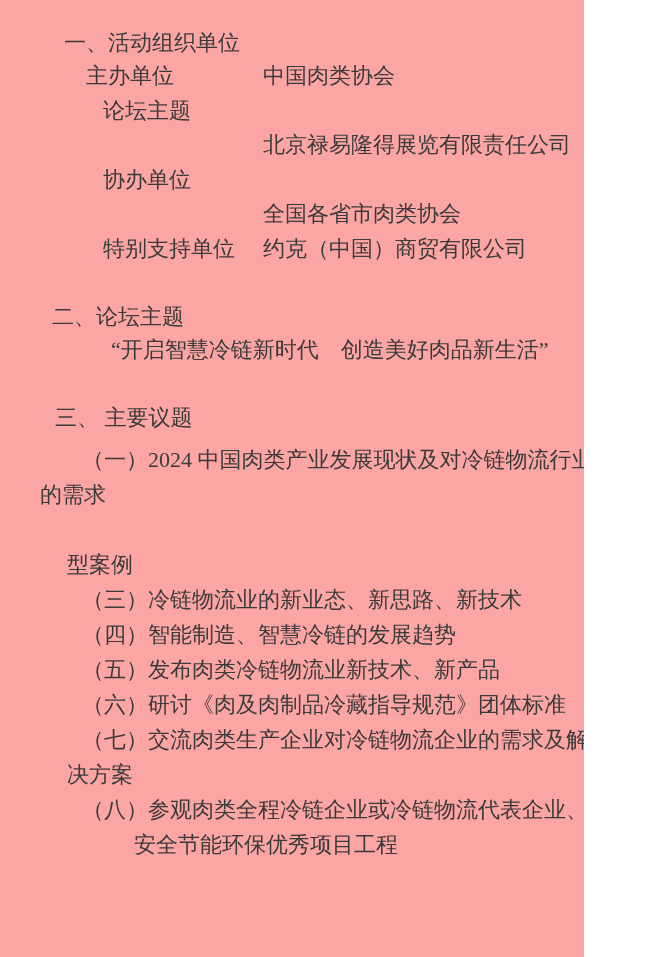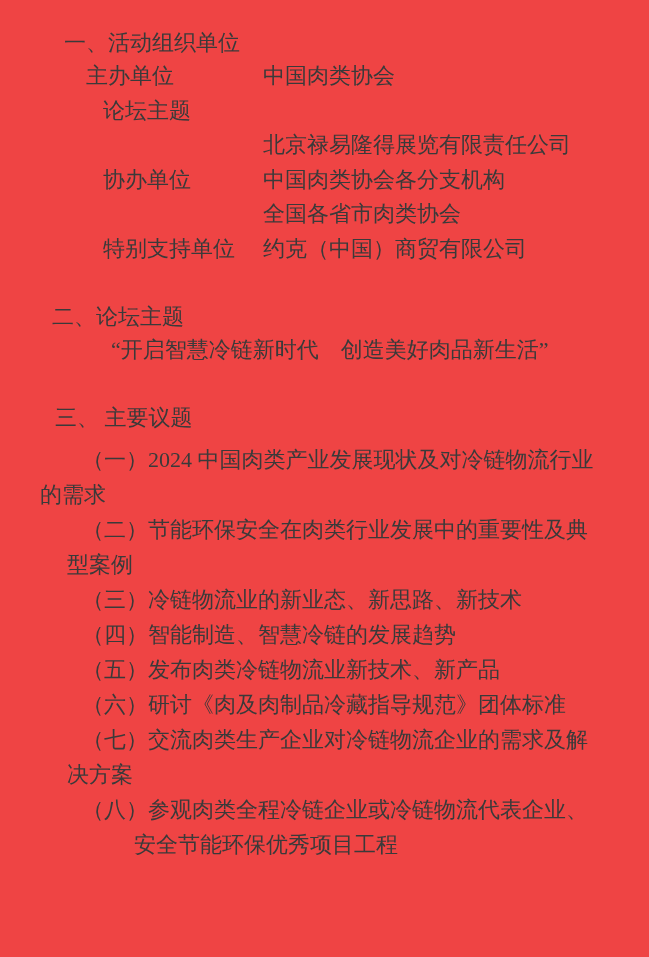--- a/index.html
+++ b/index.html
@@ -1,20 +1,20 @@
 <!DOCTYPE html>
 <html><head>
 <meta charset="utf-8">
 <style>
   html, body { margin: 0; padding: 0; background: #ffffff; }
   .page {
     position: relative;
-    width: 649px;
+    width: 584px;
     height: 957px;
-    background: #ef4444;
+    background: #fca5a5;
     overflow: hidden;
     font-family: "Liberation Serif", "DejaVu Serif", serif;
     font-size: 22px;
     color: #3a3a3a;
   }
   .ln {
     position: absolute;
     white-space: pre;
     line-height: 26px;
     letter-spacing: 0;
@@ -28,35 +28,33 @@
   <div class="ln" style="left:64px;top:30px">一、活动组织单位</div>
 
   <div class="ln" style="left:86px;top:63px">主办单位</div>
   <div class="ln" style="left:263px;top:63px">中国肉类协会</div>
 
   <div class="ln" style="left:103px;top:98px">论坛主题</div>
 
   <div class="ln" style="left:263px;top:132px">北京禄易隆得展览有限责任公司</div>
 
   <div class="ln" style="left:103px;top:167px">协办单位</div>
-  <div class="ln" style="left:263px;top:167px">中国肉类协会各分支机构</div>
 
   <div class="ln" style="left:263px;top:201px">全国各省市肉类协会</div>
 
   <div class="ln" style="left:103px;top:236px">特别支持单位</div>
   <div class="ln" style="left:263px;top:236px">约克（中国）商贸有限公司</div>
 
   <div class="ln" style="left:52px;top:304px">二、论坛主题</div>
   <div class="ln" style="left:111px;top:337px">“开启智慧冷链新时代　创造美好肉品新生活”</div>
 
   <div class="ln" style="left:55px;top:405px">三、 主要议题</div>
 
   <div class="ln" style="left:82px;top:447px">（一）2024 中国肉类产业发展现状及对冷链物流行业</div>
   <div class="ln" style="left:40px;top:482px">的需求</div>
-  <div class="ln" style="left:82px;top:517px">（二）节能环保安全在肉类行业发展中的重要性及典</div>
   <div class="ln" style="left:67px;top:552px">型案例</div>
   <div class="ln" style="left:82px;top:587px">（三）冷链物流业的新业态、新思路、新技术</div>
   <div class="ln" style="left:82px;top:622px">（四）智能制造、智慧冷链的发展趋势</div>
   <div class="ln" style="left:82px;top:657px">（五）发布肉类冷链物流业新技术、新产品</div>
   <div class="ln" style="left:82px;top:692px">（六）研讨《肉及肉制品冷藏指导规范》团体标准</div>
   <div class="ln" style="left:82px;top:727px">（七）交流肉类生产企业对冷链物流企业的需求及解</div>
   <div class="ln" style="left:67px;top:762px">决方案</div>
   <div class="ln" style="left:82px;top:797px">（八）参观肉类全程冷链企业或冷链物流代表企业、</div>
   <div class="ln" style="left:134px;top:832px">安全节能环保优秀项目工程</div>
 

